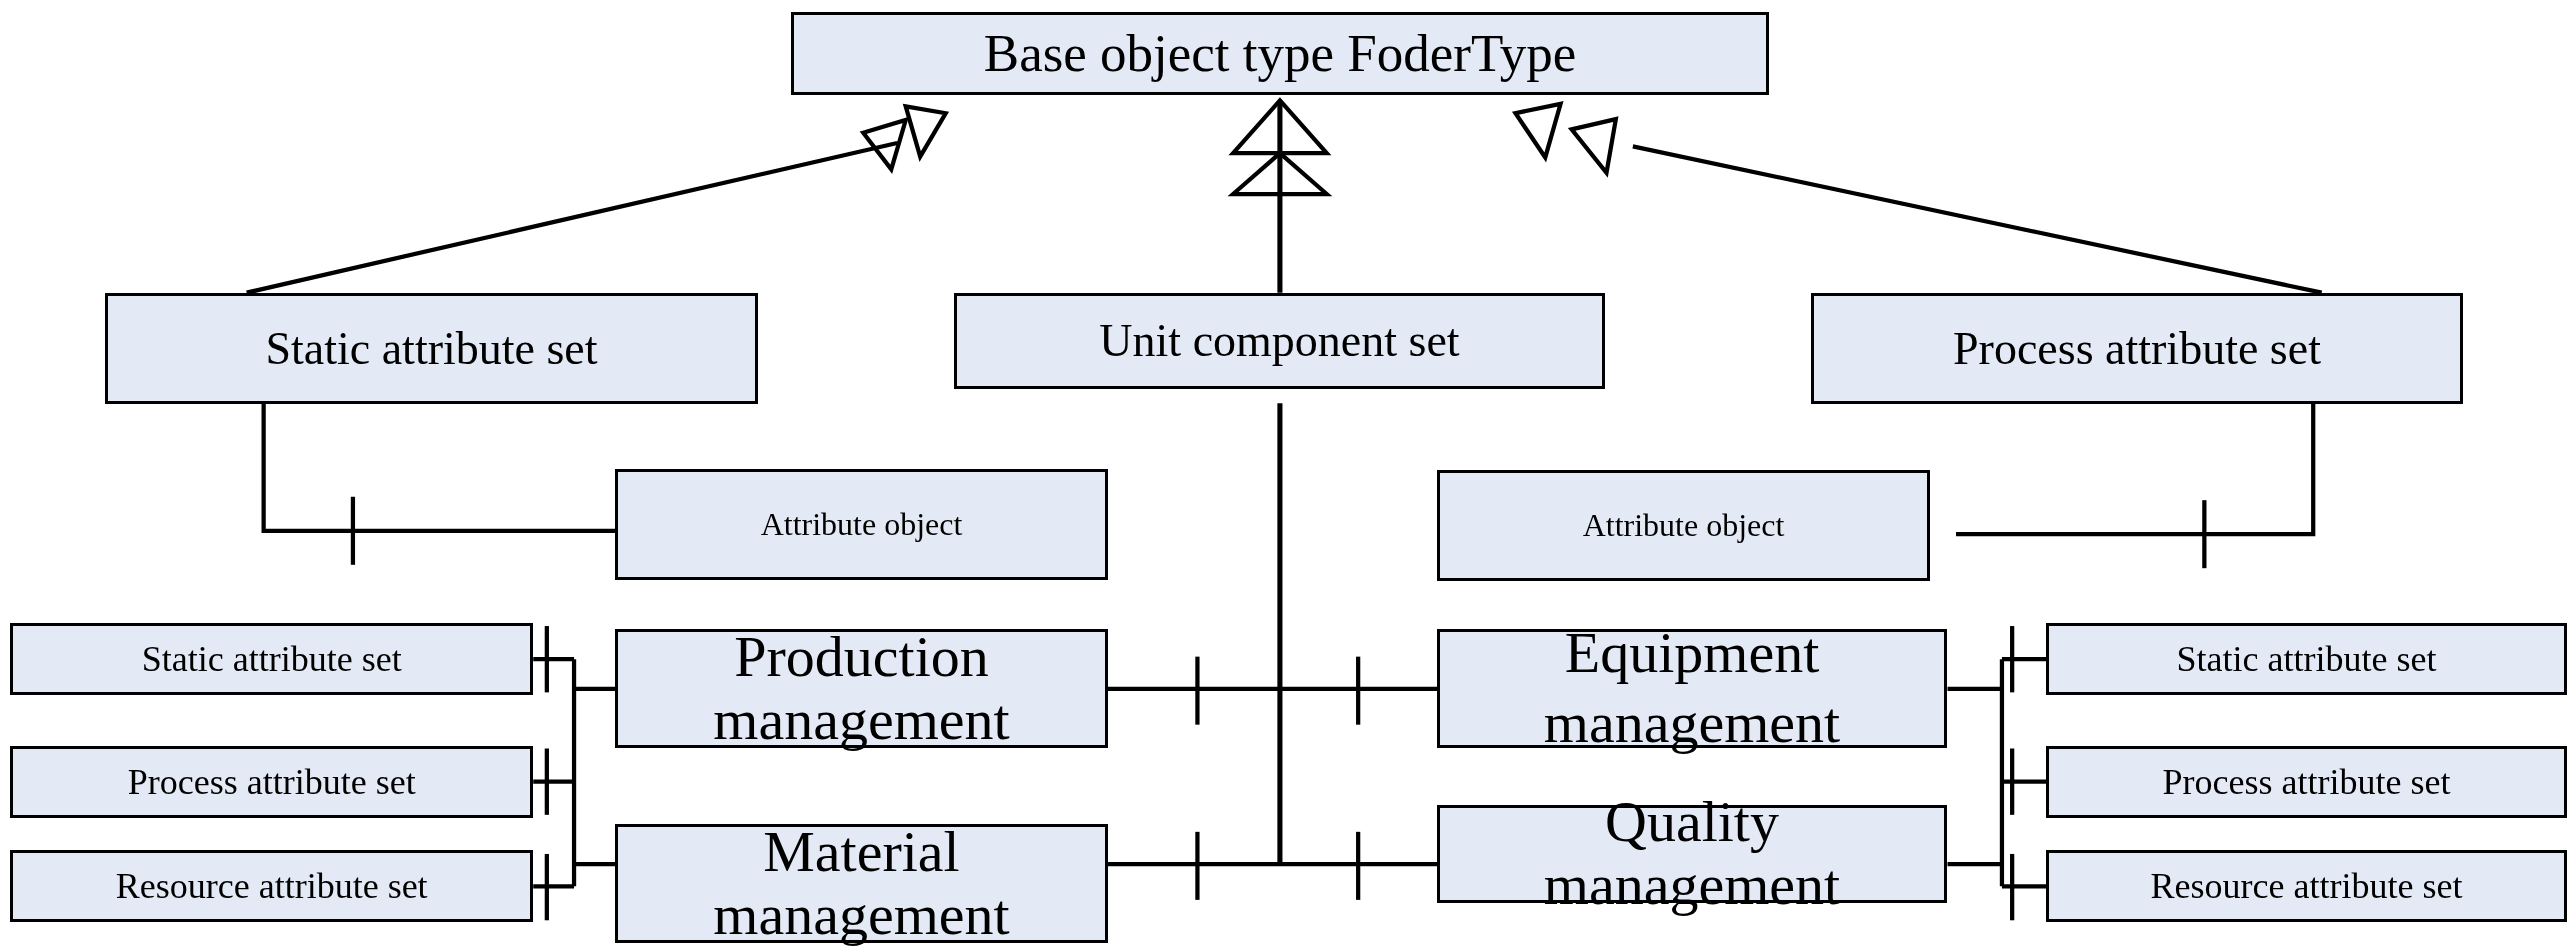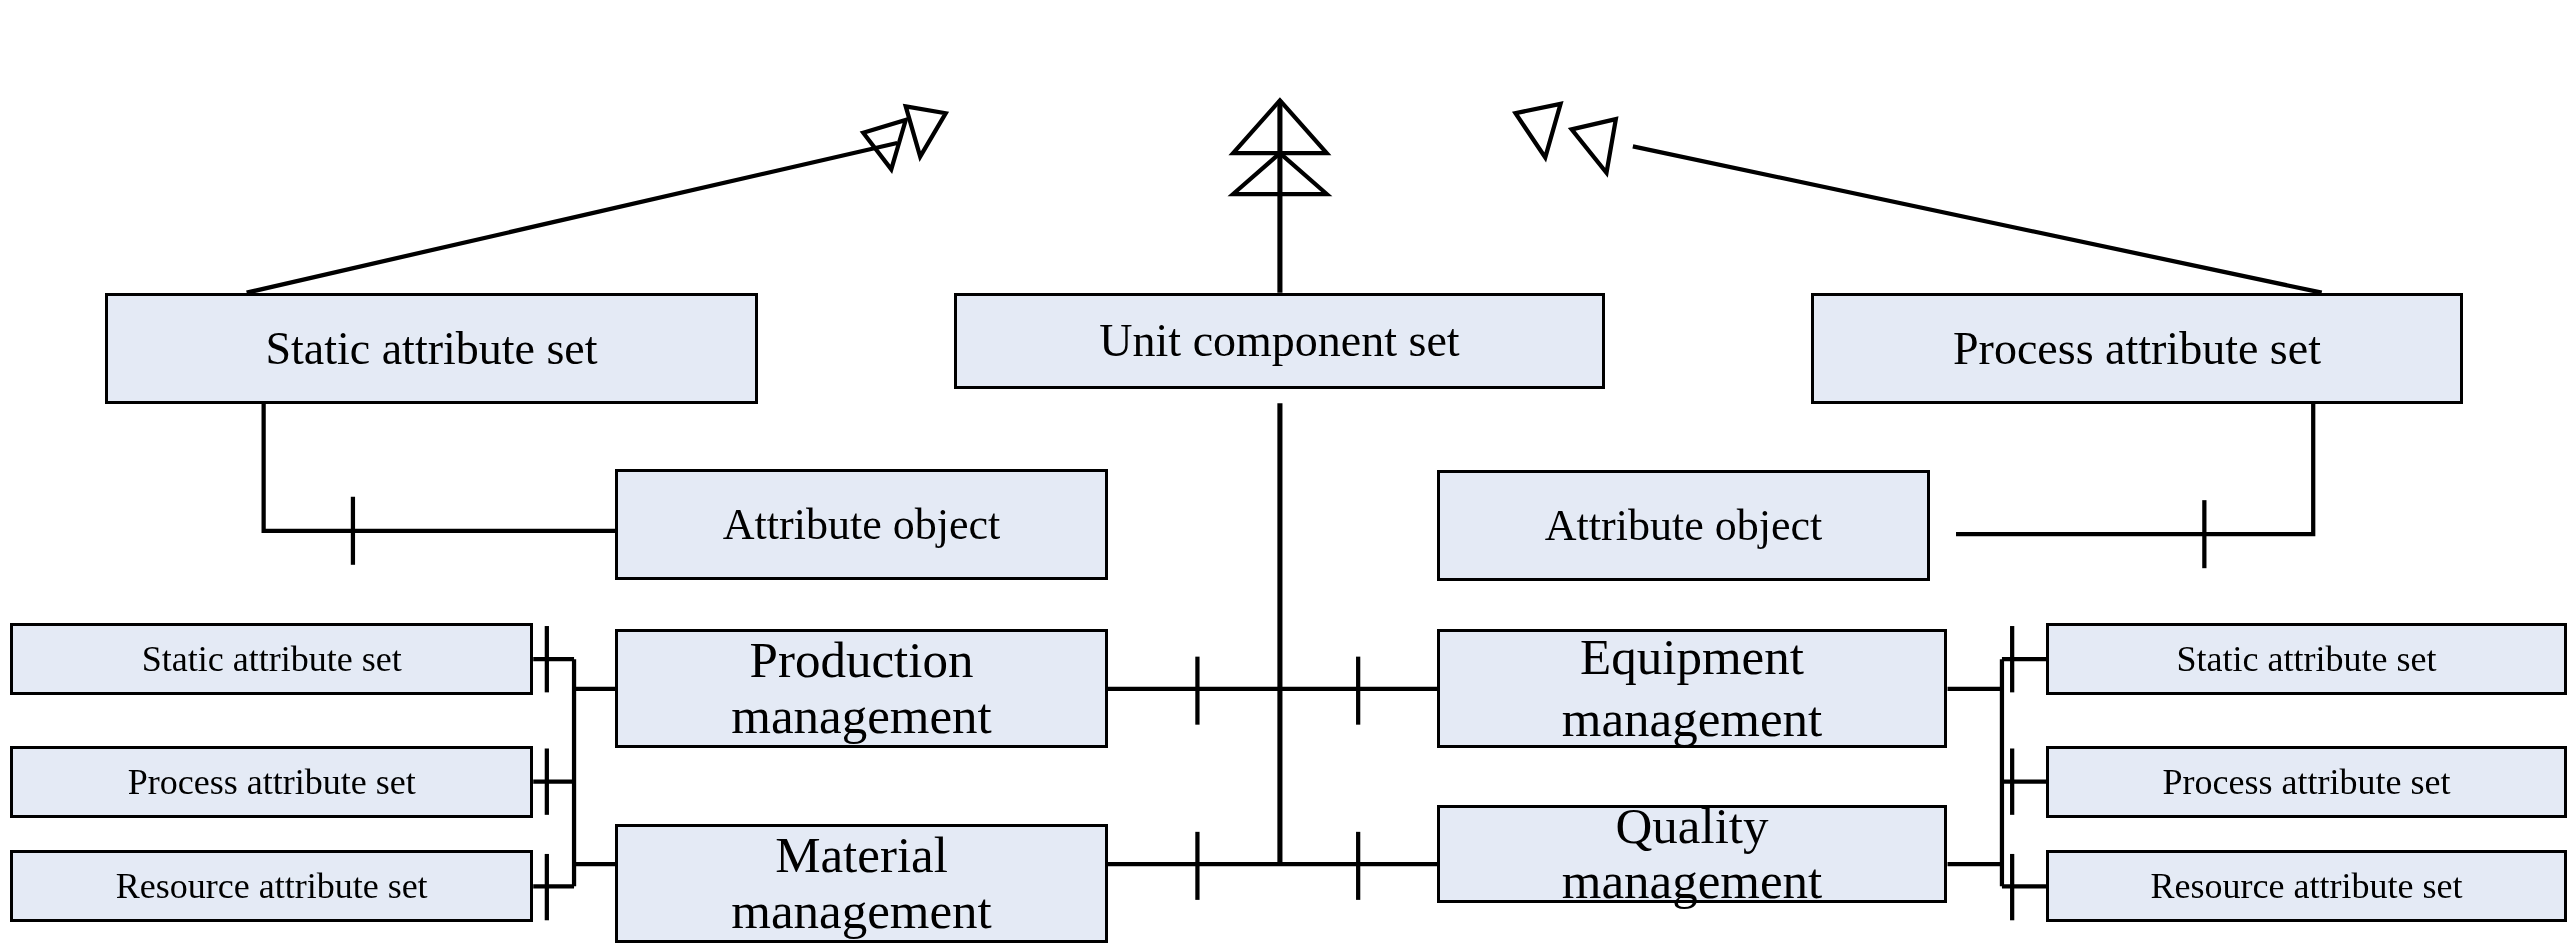--- a/index.html
+++ b/index.html
@@ -24,23 +24,23 @@
     align-items: center;
     justify-content: center;
     text-align: center;
     color: #000000;
     line-height: 1.08;
     user-select: none;
   }
   .node .label { display: block; padding: 0 5.1px; }
   .t-root   { font-size: 53px; }
   .t-mid    { font-size: 46px; }
-  .t-attr   { font-size: 44px; }
+  .t-attr   { font-size: 32px; }
   .t-small  { font-size: 36px; }
-  .t-mgmt   { font-size: 51px; }
+  .t-mgmt   { font-size: 58px; }
   svg.overlay {
     position: absolute;
     left: 0; top: 0;
     width: 2576px;
     height: 951px;
     pointer-events: none;
   }
   svg.overlay line, svg.overlay polyline, svg.overlay path, svg.overlay polygon {
     stroke: #000000;
     fill: none;
@@ -102,20 +102,23 @@
 
     <line x1="1300" y1="810" x2="1690" y2="810" stroke-width="5"></line>
     <line x1="1300" y1="1016" x2="1690" y2="1016" stroke-width="5"></line>
 
     <line x1="1408" y1="772" x2="1408" y2="852" stroke-width="5"></line>
     <line x1="1597" y1="772" x2="1597" y2="852" stroke-width="5"></line>
     <line x1="1408" y1="978" x2="1408" y2="1058" stroke-width="5"></line>
     <line x1="1597" y1="978" x2="1597" y2="1058" stroke-width="5"></line>
   </svg>
 
+  <div class="node t-root" style="left:791px; top:12px; width:978px; height:83px;">
+    <span class="label">Base object type FoderType</span>
+  </div>
 
   <div class="node t-mid" style="left:105px; top:293px; width:653px; height:111px;">
     <span class="label">Static attribute set</span>
   </div>
 
   <div class="node t-mid" style="left:954px; top:293px; width:651px; height:96px;">
     <span class="label">Unit component set</span>
   </div>
 
   <div class="node t-mid" style="left:1811px; top:293px; width:652px; height:111px;">

